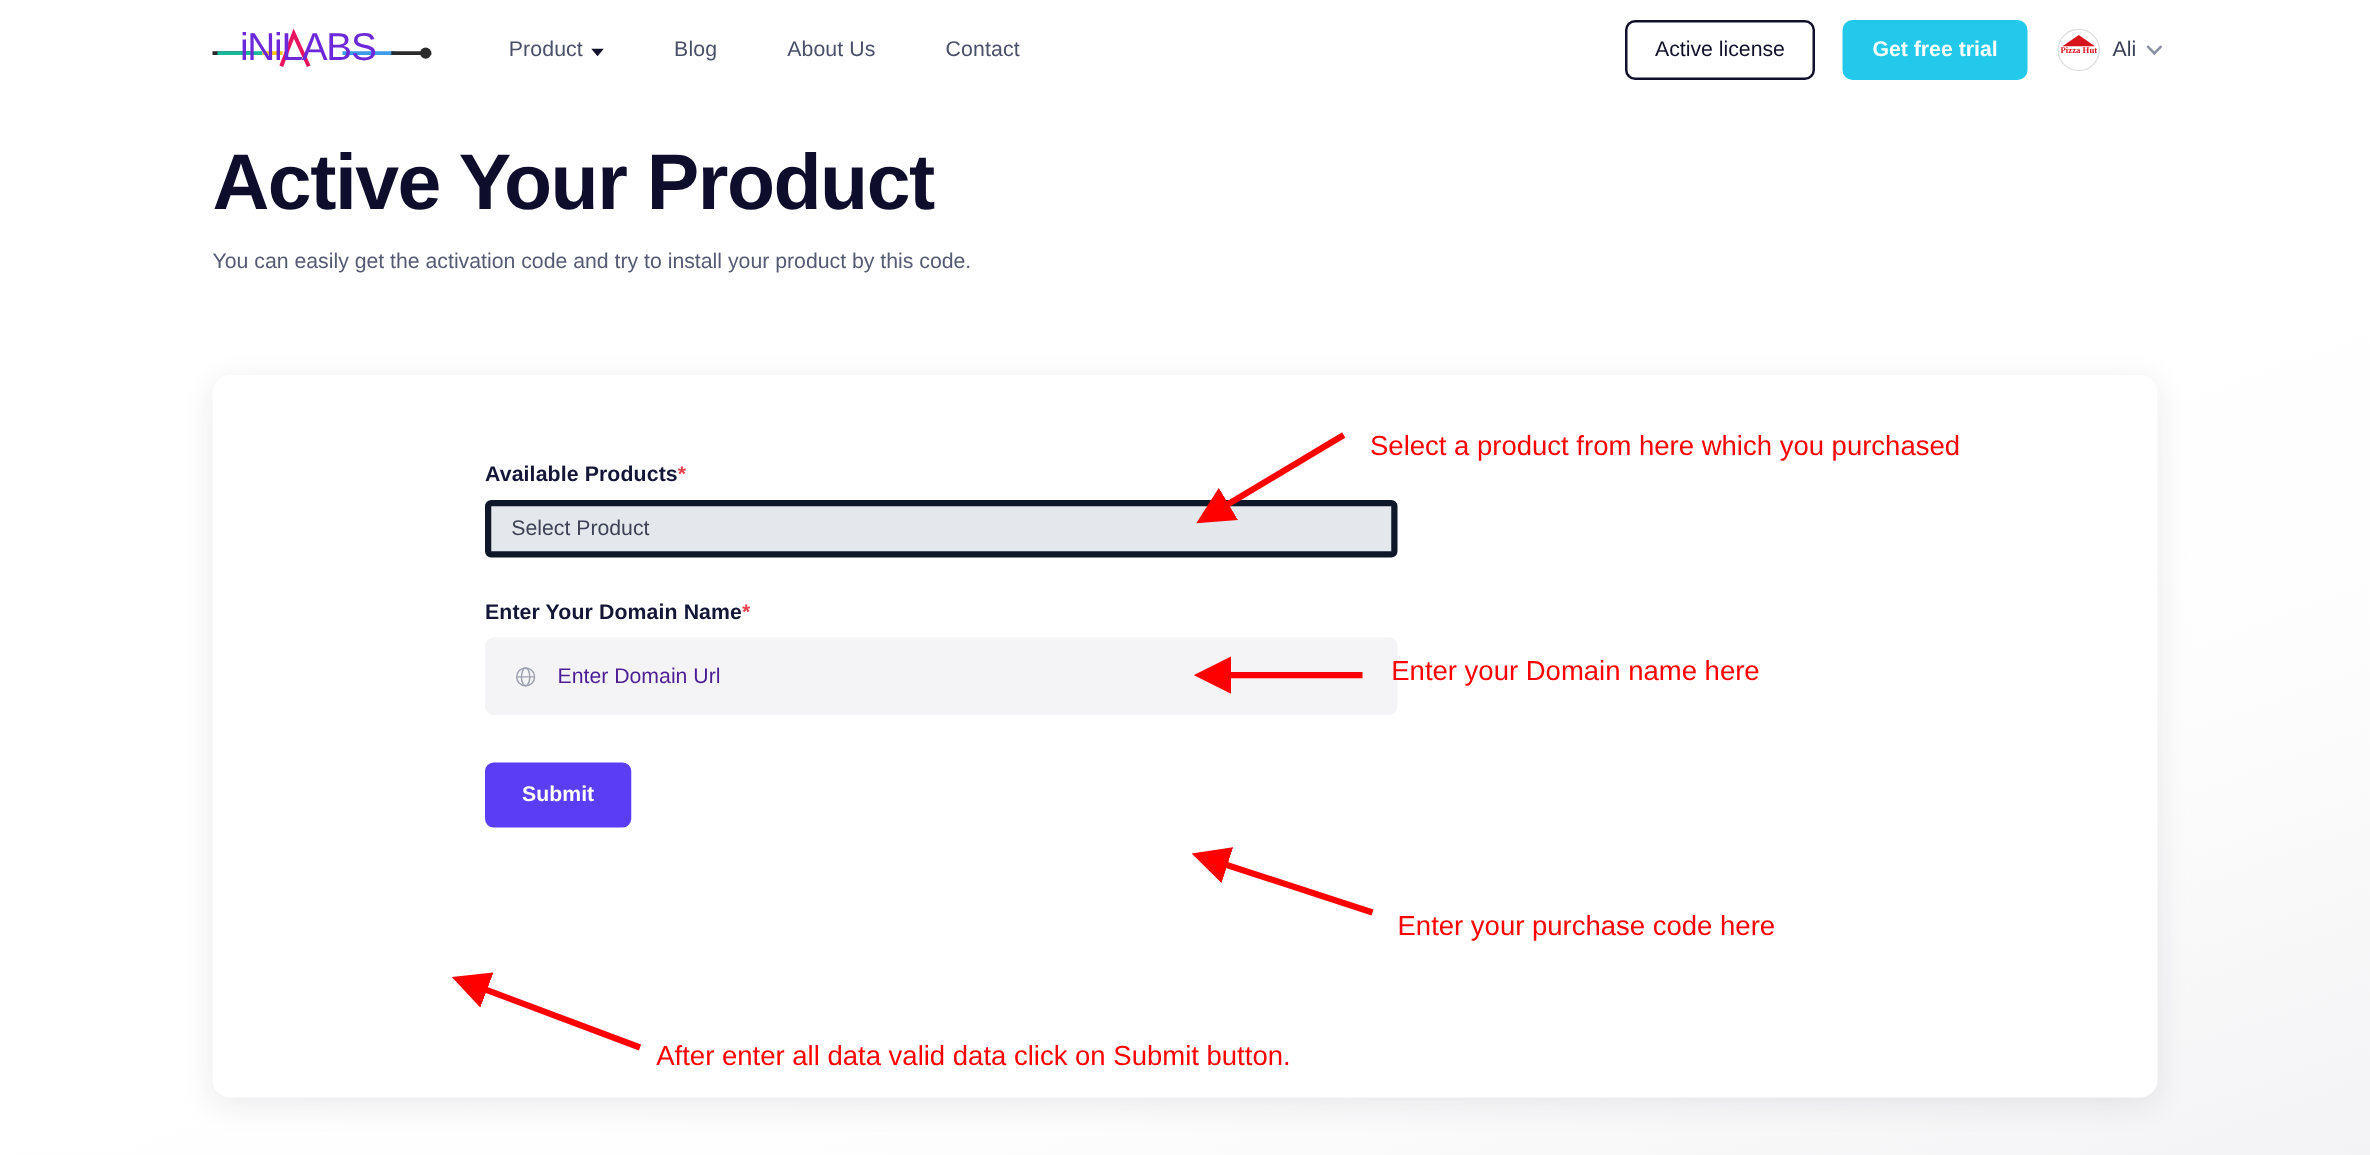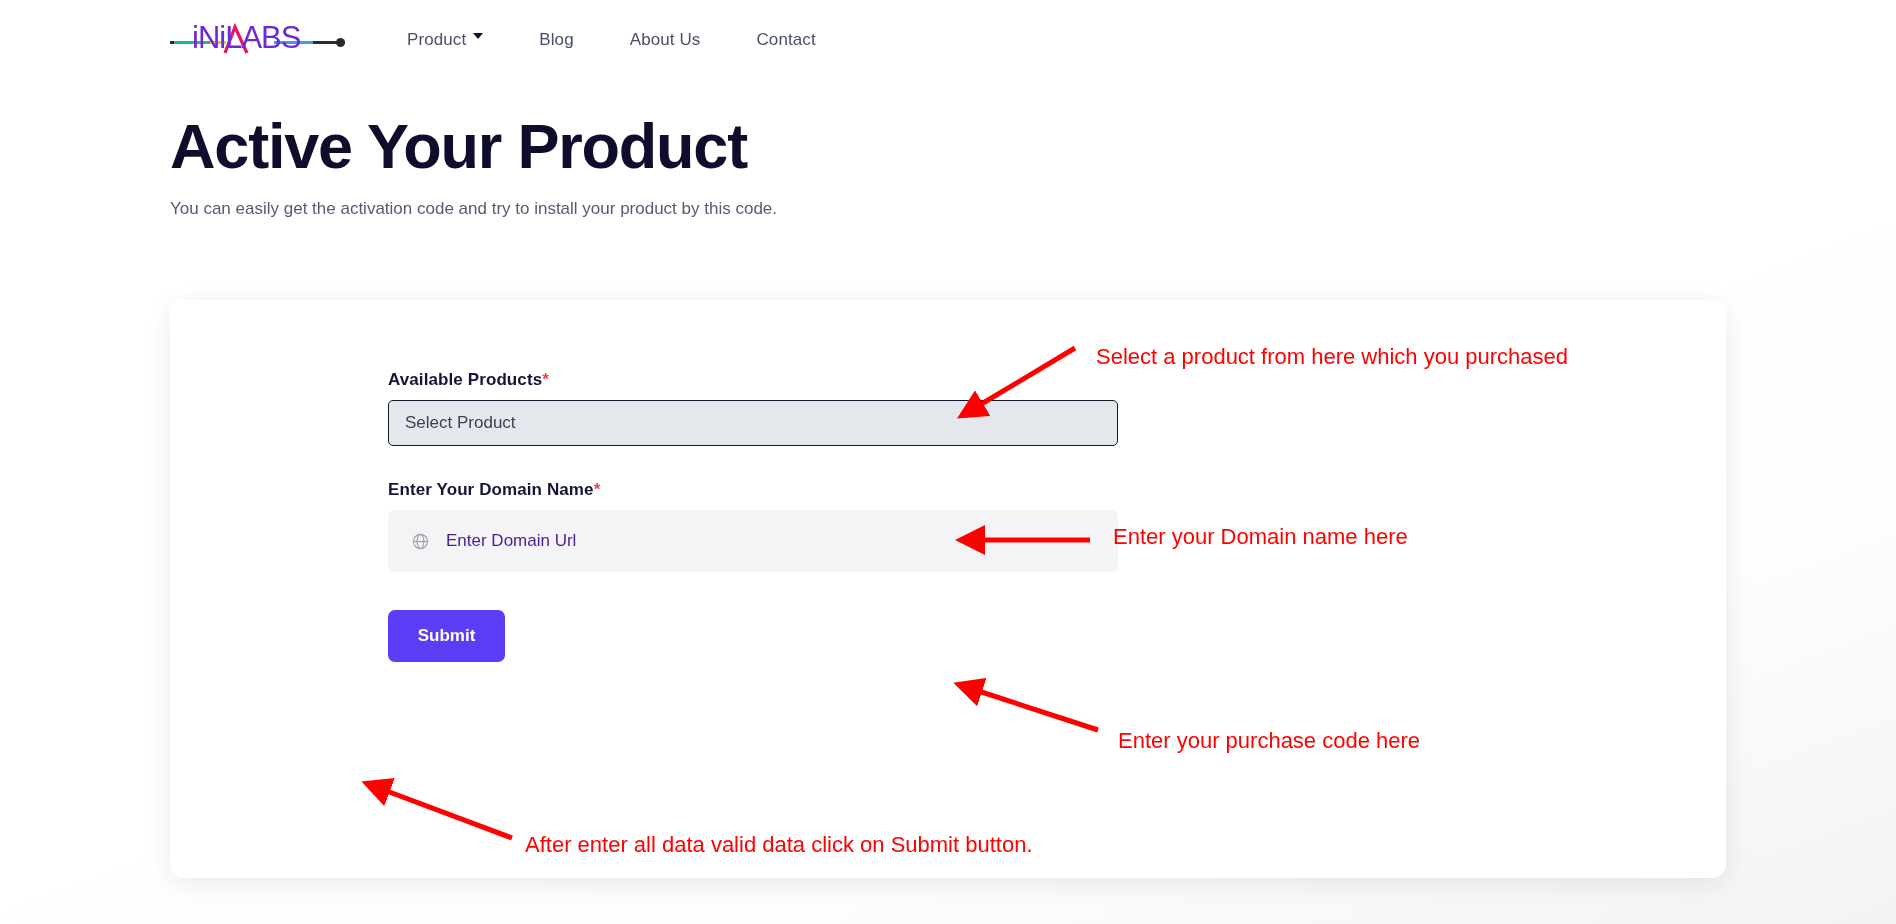--- a/index.html
+++ b/index.html
@@ -83,21 +83,21 @@
     align-items: center;
     gap: 56px;
     margin-left: 62px;
   }
   .nav-item {
     font-size: 17px;
     color: #4a4f6a;
     letter-spacing: .1px;
     cursor: pointer;
     display: flex;
-    align-items: flex-start;
+    align-items: center;
     gap: 7px;
     white-space: nowrap;
   }
   .caret-down {
     width: 0; height: 0;
     border-left: 5px solid transparent;
     border-right: 5px solid transparent;
     border-top: 6px solid #10102c;
     margin-top: 3px;
   }
@@ -221,21 +221,21 @@
     color: #141638;
     margin-bottom: 10px;
     letter-spacing: .1px;
   }
   .req { color: #e8434f; font-weight: bold; }
 
   .select-box {
     width: 730px;
     height: 46px;
     background: #e4e8ec;
-    border: 1px solid #0f172a;
+    border: 5px solid #0f172a;
     border-radius: 5px;
     display: flex;
     align-items: center;
     padding: 0 16px;
     font-size: 17px;
     color: #3d4257;
     cursor: pointer;
     margin-bottom: 34px;
   }
 
@@ -325,20 +325,33 @@
       <span>Blog</span>
     </div>
     <div class="nav-item">
       <span>About Us</span>
     </div>
     <div class="nav-item">
       <span>Contact</span>
     </div>
   </nav>
 
+  <div class="header-right">
+    <button class="btn-license">Active license</button>
+    <button class="btn-trial">Get free trial</button>
+
+    <div class="user-box">
+      <div class="avatar">
+        <div class="roof"></div>
+        <div class="ph-text">Pizza Hut</div>
+      </div>
+      <span class="user-name">Ali</span>
+      <span class="chev"></span>
+    </div>
+  </div>
 </div>
 
 <div class="page-head">
   <h1 class="page-title">Active Your Product</h1>
   <p class="page-sub">You can easily get the activation code and try to install your product by this code.</p>
 </div>
 
 <div class="card">
   <div class="form">
 

